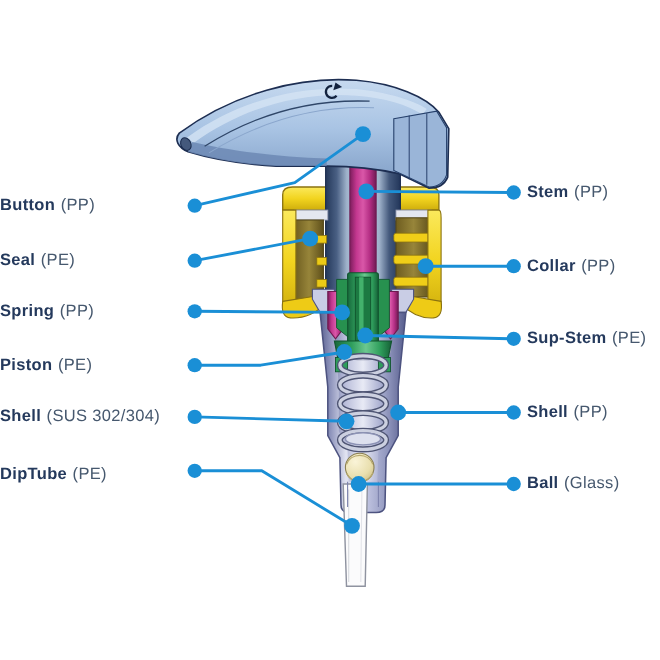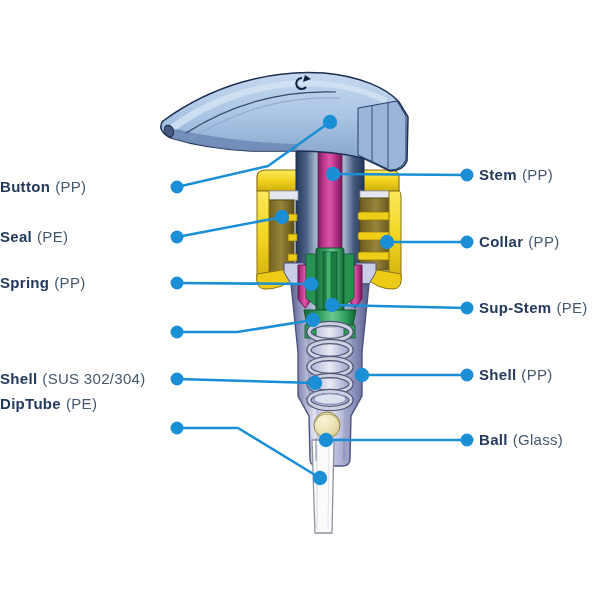--- a/index.html
+++ b/index.html
@@ -218,24 +218,27 @@
 
 <div class="lbl left" style="top:176px">
   <span class="nm">Button</span><span class="mt">(PP)</span>
 </div>
 <div class="lbl left" style="top:226px">
   <span class="nm">Seal</span><span class="mt">(PE)</span>
 </div>
 <div class="lbl left" style="top:272px">
   <span class="nm">Spring</span><span class="mt">(PP)</span>
 </div>
+<div class="lbl left" style="top:321px">
+  <span class="nm">Piston</span><span class="mt">(PE)</span>
+</div>
 <div class="lbl left" style="top:368px">
   <span class="nm">Shell</span><span class="mt">(SUS 302/304)</span>
 </div>
-<div class="lbl left" style="top:393px">
+<div class="lbl left" style="top:420px">
   <span class="nm">DipTube</span><span class="mt">(PE)</span>
 </div>
 
 <div class="lbl right" style="top:164px">
   <span class="nm">Stem</span><span class="mt">(PP)</span>
 </div>
 <div class="lbl right" style="top:231px">
   <span class="nm">Collar</span><span class="mt">(PP)</span>
 </div>
 <div class="lbl right" style="top:297px">

